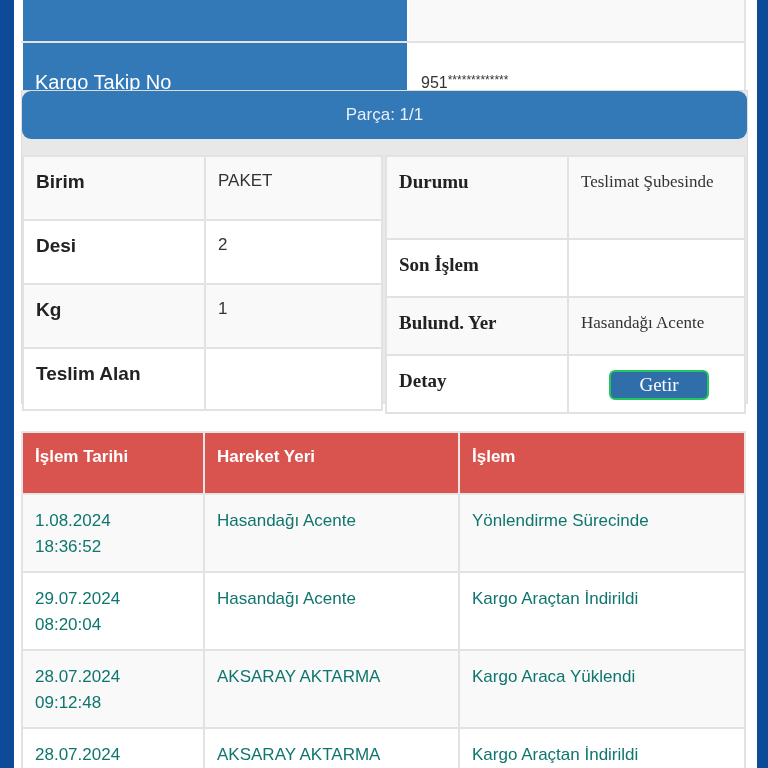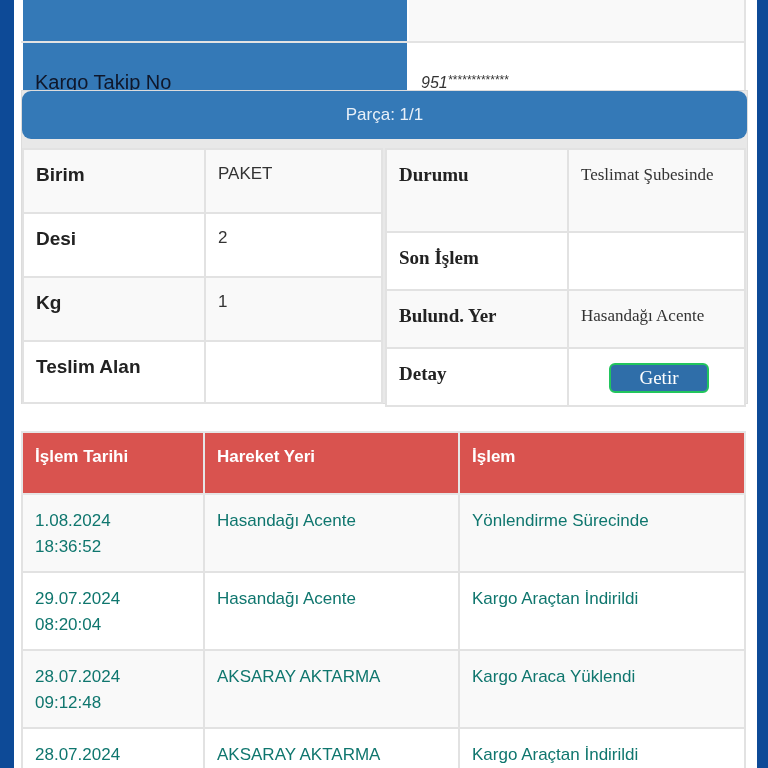--- a/index.html
+++ b/index.html
@@ -12,41 +12,41 @@
     position: absolute; left: 14px; top: 0; width: 743px; height: 768px;
     background: #ffffff; overflow: hidden;
   }
   
   .info-table {
     position: absolute; left: 7px; top: -40px; width: 725px;
     border-collapse: collapse;
   }
   .info-table td { border: 2px solid #e3e3e3; height: 47px; }
   .info-table td.lbl {
-    background: #3479b7; color: #0f172a; width: 360px; padding: 0 12px;
+    background: #3479b7; color: #ffffff; width: 360px; padding: 0 12px;
     font-size: 20px; border-color: #e3e3e3 #ffffff;
   }
   .info-table td.val {
-    background: #fff; color: #333; padding: 16px 12px; font-size: 16px; font-style: italic;
+    background: #fff; color: #333; padding: 16px 12px; font-size: 16px;
   }
   .info-table tr.partial td.val { background: #f9f9f9; }
   .asterisks { font-size: 12px; vertical-align: 4px; letter-spacing: 0; }
 
   
   .parca {
     position: absolute; left: 7px; top: 90px; width: 725px; height: 312px;
     border: 1px solid #dcdcdc; background: #e8e8e8;
   }
   .parca-head {
     height: 48px; background: #3479b7; color: #e8f0f8;
     font-size: 17px; text-align: center; line-height: 48px; border-radius: 9px;
   }
   .parca-body { position: absolute; top: 50px; left: 0; right: 0; bottom: 0; }
   .ptable {
-    position: absolute; top: 7px; border-collapse: collapse; background: #701a75; padding-left: 24px;
+    position: absolute; top: 14px; border-collapse: collapse; background: #701a75; padding-left: 24px;
   }
   .ptable.left { left: 0; width: 361px; }
   .ptable.right { left: 363px; width: 361px; font-family: Liberation Serif, serif; }
   .ptable td {
     border: 2px solid #e2e2e2; vertical-align: top; padding: 14px 12px 0 12px;
     font-size: 17px; color: #333;
   }
   .ptable td.k { font-weight: bold; font-size: 19px; color: #222; width: 156px; padding-top: 14px; }
   .ptable tr:nth-child(odd) td { background: #f9f9f9; }
   .ptable tr:nth-child(even) td { background: #ffffff; }

